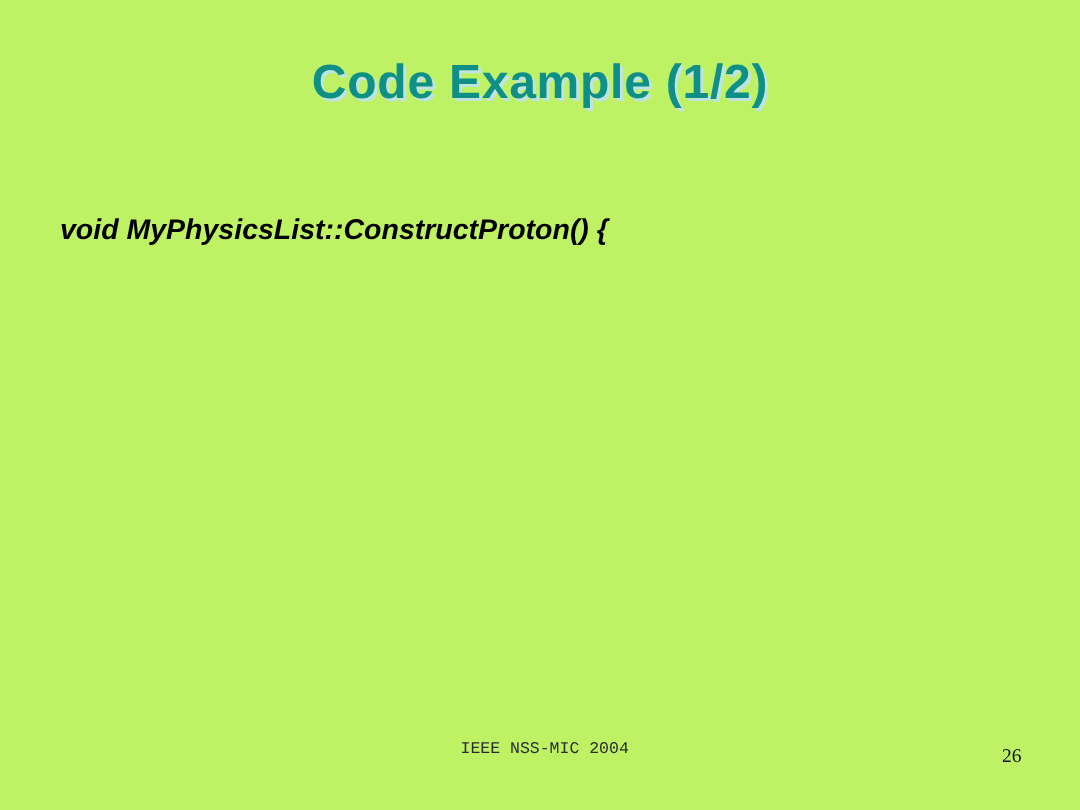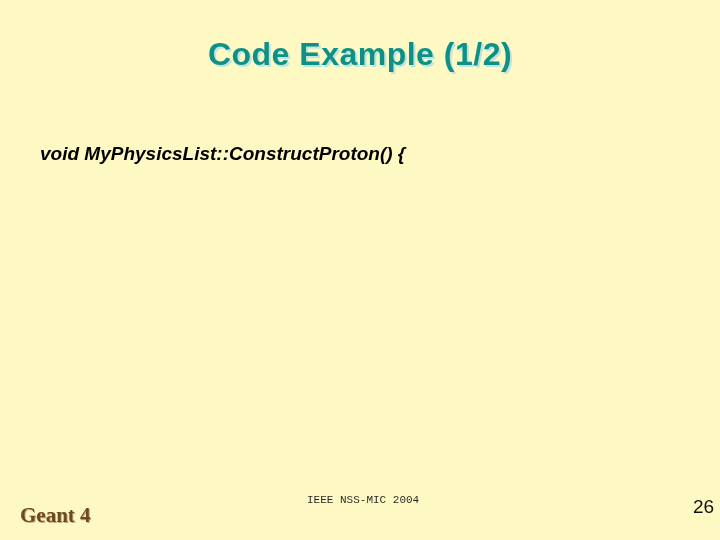--- a/index.html
+++ b/index.html
@@ -4,21 +4,21 @@
 <style>
   html, body {
     margin: 0;
     padding: 0;
     background: #ffffff;
   }
   #slide {
     position: relative;
     width: 720px;
     height: 540px;
-    background: #fef9c3;
+    background: #bef264;
     overflow: hidden;
     font-family: "Liberation Sans", sans-serif;
   }
 
   
   #title {
     position: absolute;
     left: 0;
     top: 36px;
     width: 720px;
@@ -75,24 +75,24 @@
     position: absolute;
     left: 307px;
     top: 494px;
     font-family: Liberation Mono, monospace;
     font-size: 11px;
     color: #2b2b2b;
     white-space: pre;
   }
   #pagenum {
     position: absolute;
-    left: 693px;
+    left: 668px;
     top: 496px;
-    font-family: Liberation Sans, sans-serif;
-    font-size: 19px;
+    font-family: Liberation Serif, serif;
+    font-size: 13px;
     color: #111111;
     white-space: pre;
   }
 </style>
 </head>
 <body>
 
 <div id="slide">
 
   <div id="title">Code Example (1/2)</div>
@@ -103,19 +103,18 @@
     
     
     
     
     
     
     
     
   </div>
 
-  <div id="logo">Geant 4</div>
 
   <div id="conf">IEEE NSS-MIC 2004</div>
 
   <div id="pagenum">26</div>
 
 </div>
 
 </body></html>

